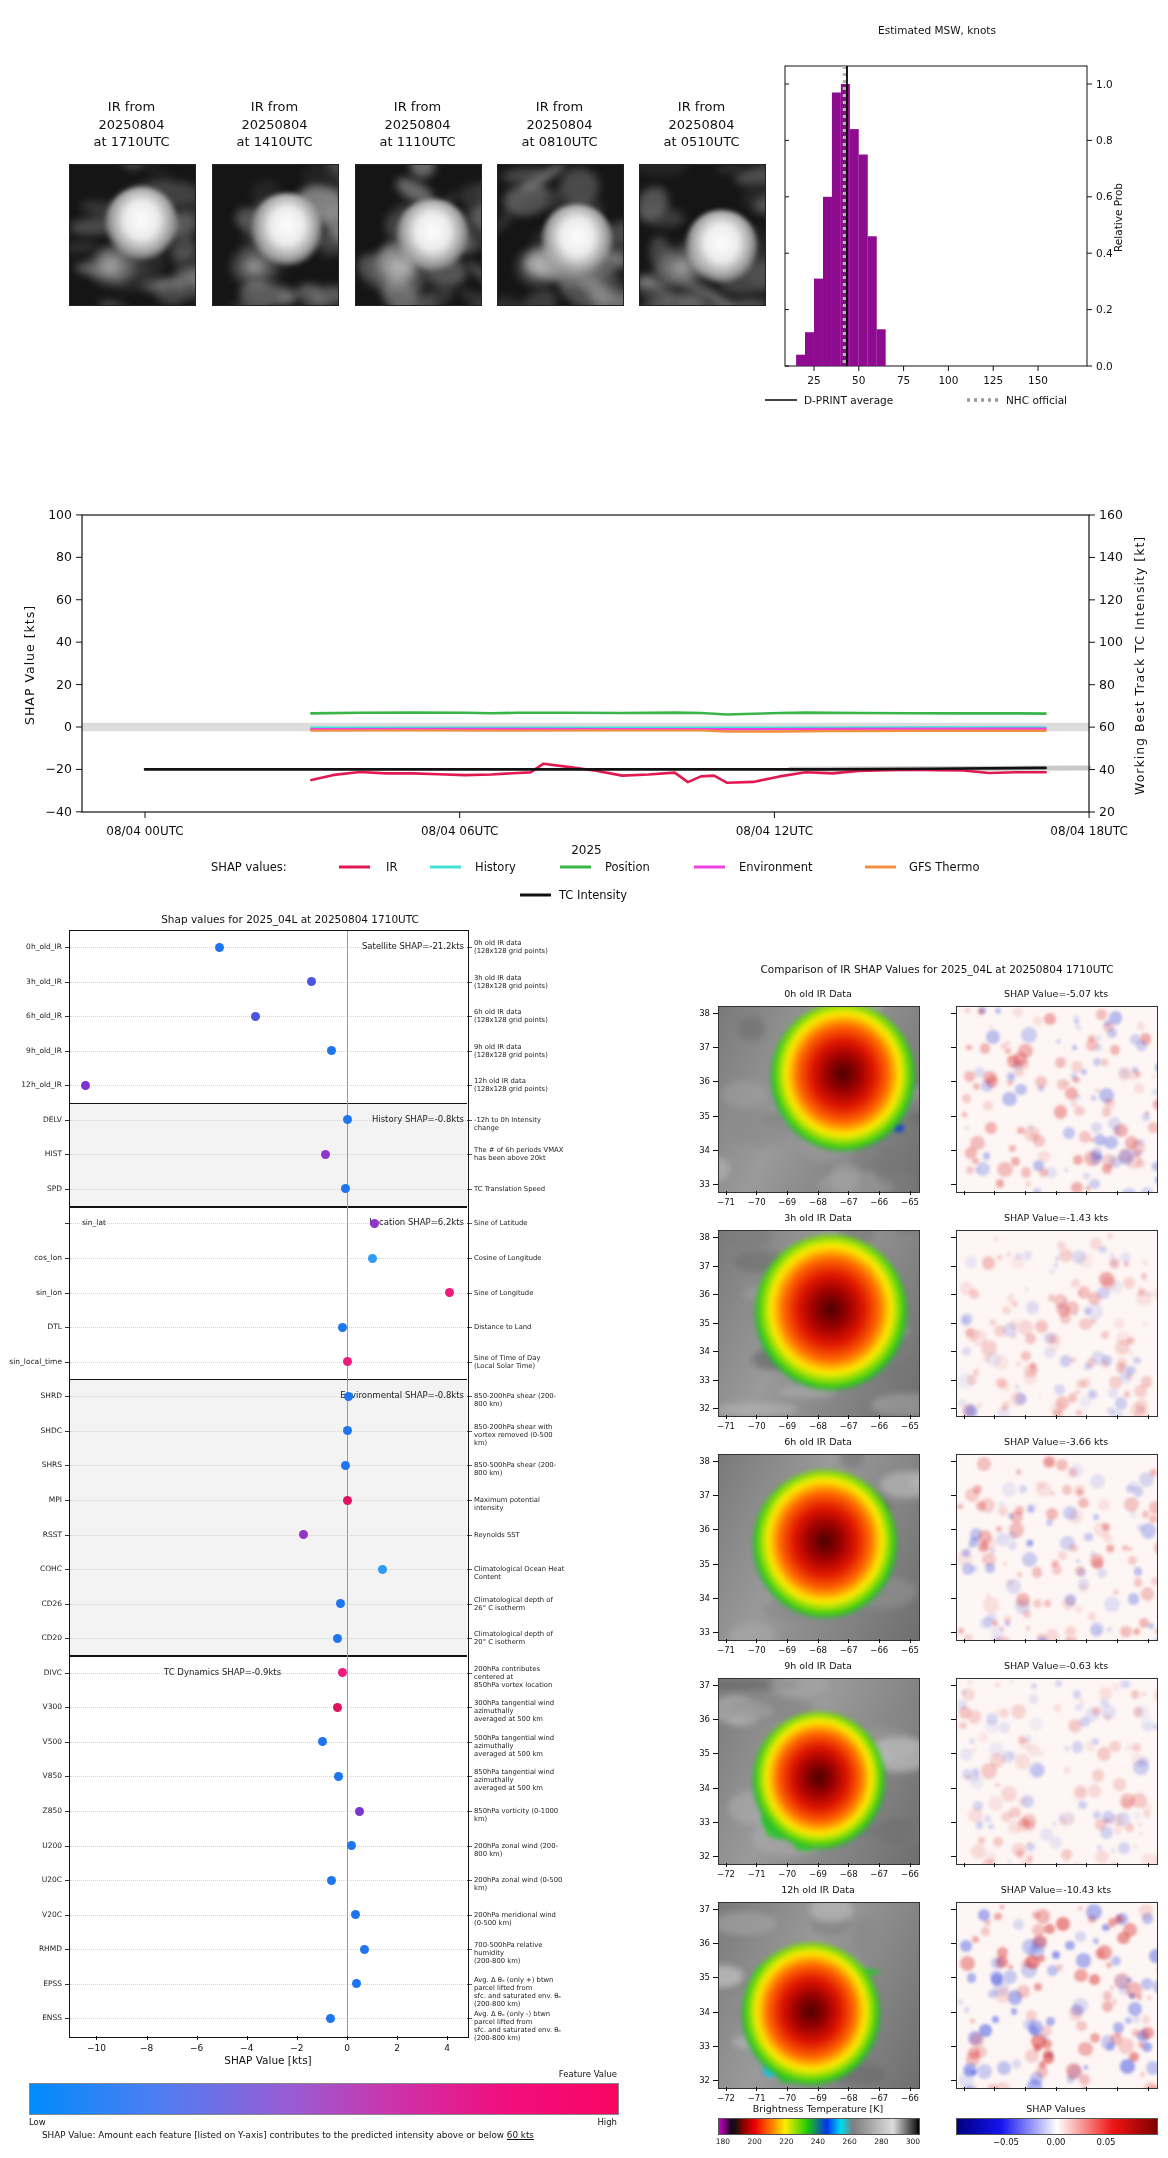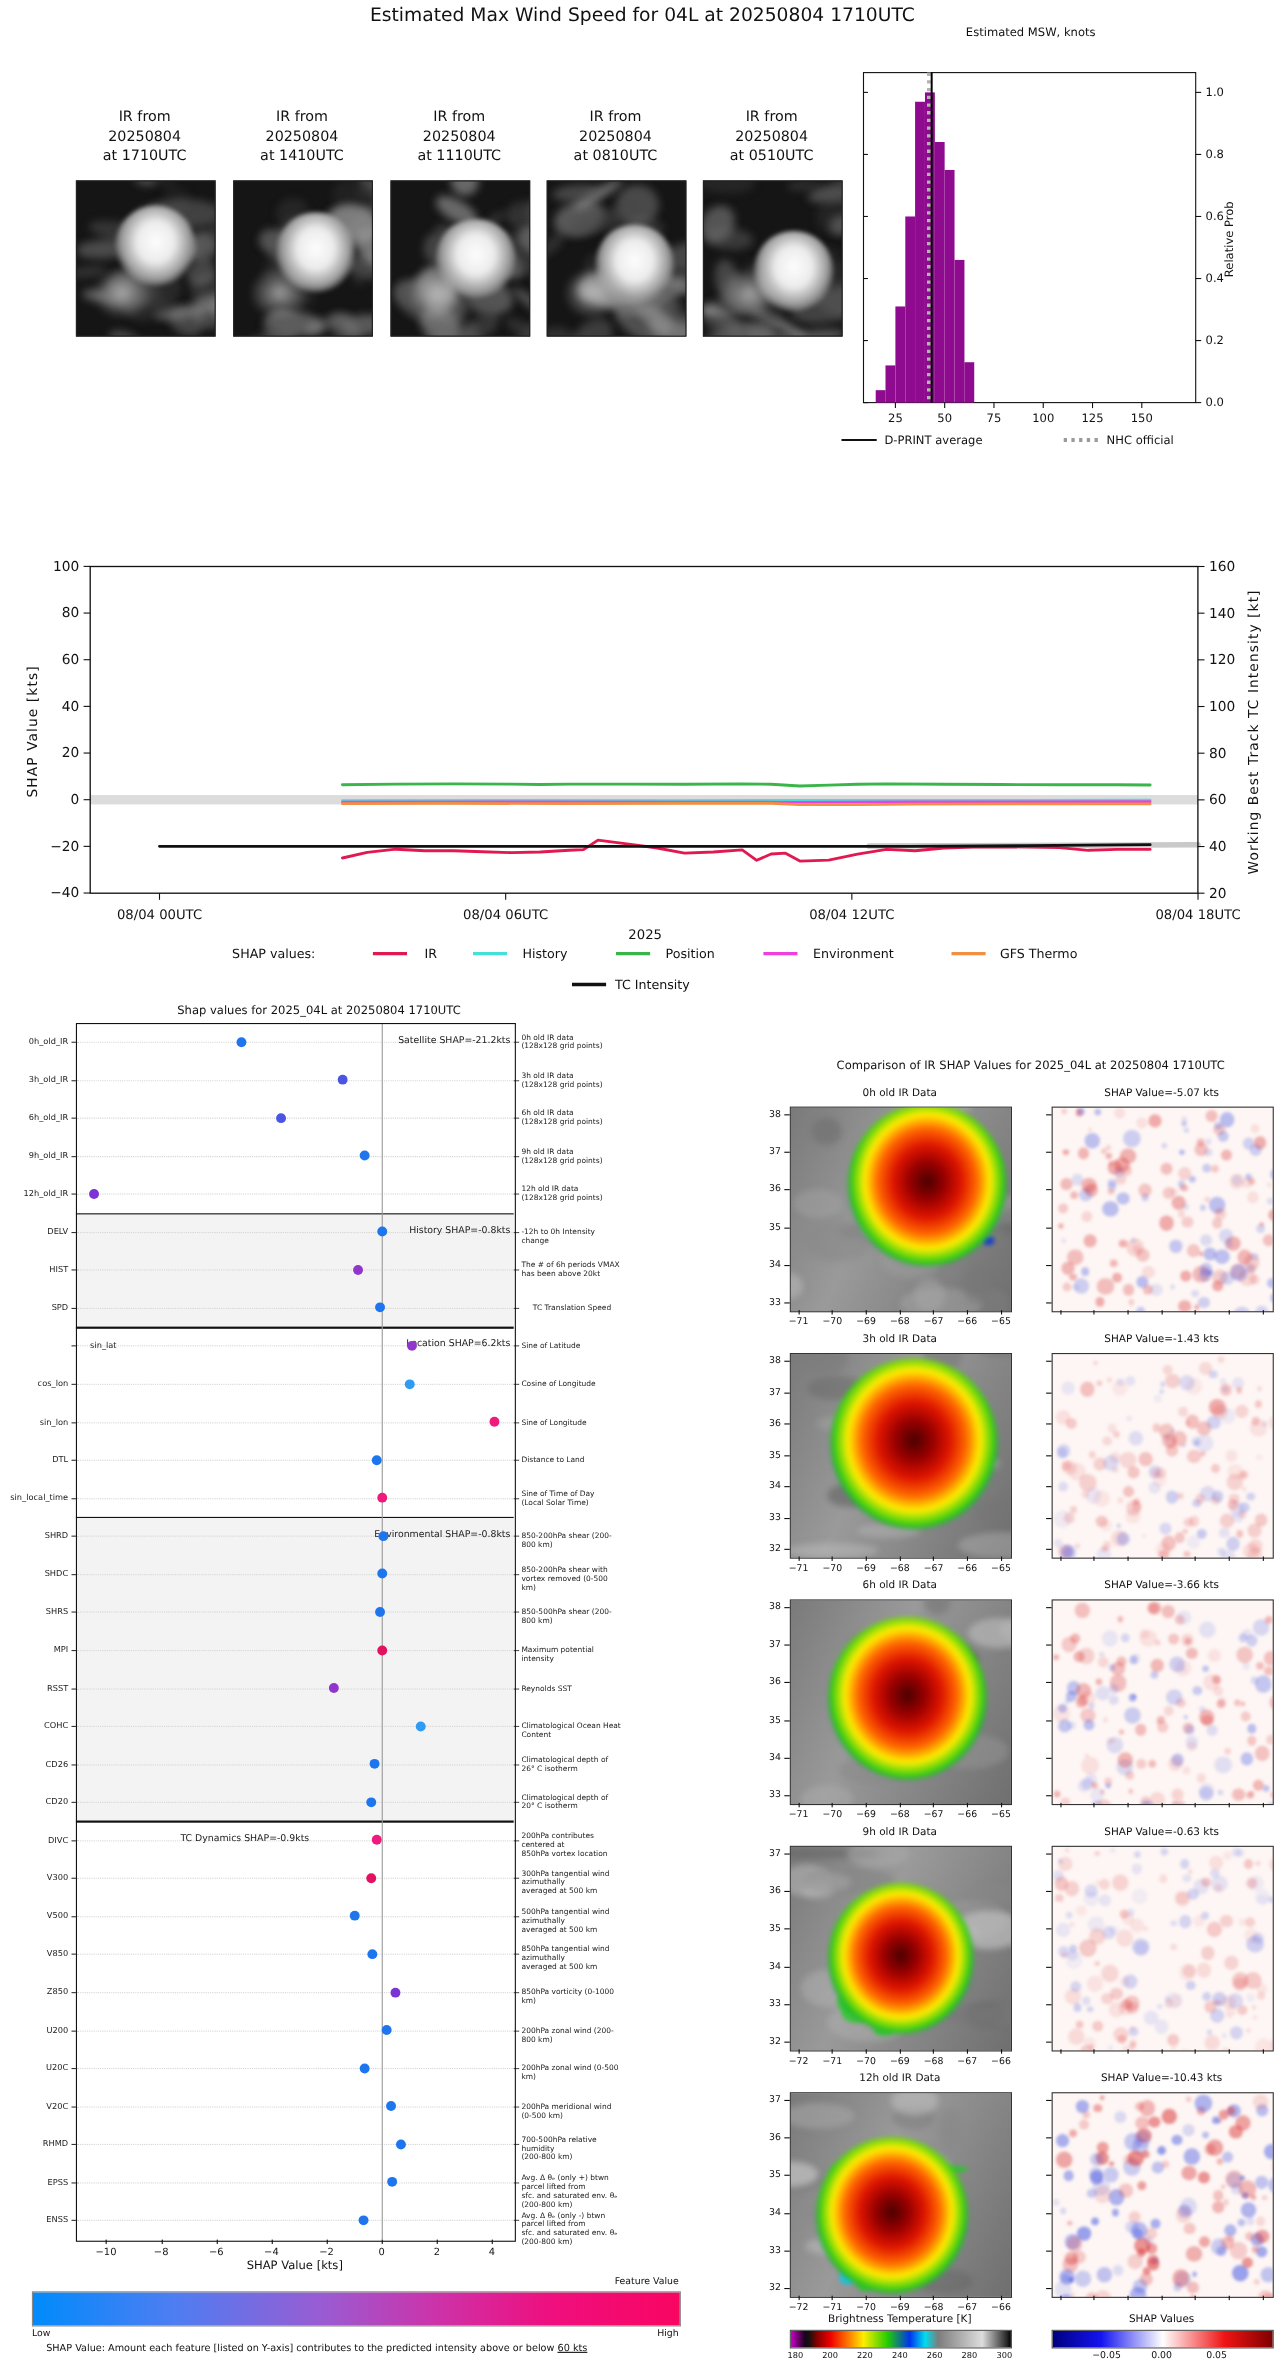--- a/index.html
+++ b/index.html
@@ -33,21 +33,20 @@
   .thumb{overflow:hidden;background:#151515;border:1px solid #222;}
   .thumb-label{text-align:center;font-size:13px;line-height:17.5px;}
   .irimg{overflow:hidden;border:1px solid #333;background:linear-gradient(115deg,#7a7a7a,#9a9a9a 40%,#6f6f6f);}
   .shapimg{overflow:hidden;border:1px solid #333;background:#fdf6f4;}
   svg{overflow:visible;}
 </style>
 </head>
 <body>
 
 <div id="canvas">
-  <div class="abs title-main">Estimated Max Wind Speed for 04L at 20250804 1710UTC</div>
 
   <div class="abs" id="hist-title">Estimated MSW, knots</div>
   <div class="abs vlabel" id="hist-ylabel">Relative Prob</div>
   <svg class="abs" id="hist-svg" style="left:700px;top:20px" width="468" height="400">
       <rect x="85" y="46" width="302" height="300" fill="none" stroke="#111" stroke-width="1"></rect>
       <rect x="96.1" y="334.7" width="8.96" height="11.3" fill="#8e0a8e"></rect>
       <rect x="105.0" y="312.2" width="8.96" height="33.8" fill="#8e0a8e"></rect>
       <rect x="114.0" y="258.6" width="8.96" height="87.4" fill="#8e0a8e"></rect>
       <rect x="123.0" y="176.8" width="8.96" height="169.2" fill="#8e0a8e"></rect>
       <rect x="131.9" y="72.5" width="8.96" height="273.5" fill="#8e0a8e"></rect>
@@ -410,21 +409,21 @@
     <div class="abs" style="left: 65px; top: 1154.36px; width: 4px; height: 1px; background: rgb(51, 51, 51);"></div>
     <div class="abs" style="left: 467px; top: 1154.36px; width: 5px; height: 1px; background: rgb(85, 85, 85);"></div>
     <div class="abs" style="left: 474px; top: 1146.36px; width: 92px; font-size: 6.8px; line-height: 8px; color: rgb(34, 34, 34);">
       <div>The # of 6h periods VMAX</div>
       <div>has been above 20kt</div>
     </div>
     <div class="abs" style="left: 70px; top: 1188.92px; width: 396px; height: 0px; border-top: 1px dotted rgb(212, 212, 212);"></div>
     <div class="abs" style="left: 0px; top: 1183.92px; width: 62px; text-align: right; font-size: 7.5px; color: rgb(34, 34, 34);">SPD</div>
     <div class="abs" style="left: 65px; top: 1188.92px; width: 4px; height: 1px; background: rgb(51, 51, 51);"></div>
     <div class="abs" style="left: 467px; top: 1188.92px; width: 5px; height: 1px; background: rgb(85, 85, 85);"></div>
-    <div class="abs" style="left: 474px; top: 1184.92px; width: 92px; font-size: 6.8px; line-height: 8px; color: rgb(34, 34, 34); text-align: center;">
+    <div class="abs" style="left: 474px; top: 1184.92px; width: 92px; font-size: 6.8px; line-height: 8px; color: rgb(34, 34, 34);">
       <div>TC Translation Speed</div>
     </div>
     <div class="abs" style="left: 70px; top: 1223.48px; width: 396px; height: 0px; border-top: 1px dotted rgb(212, 212, 212);"></div>
     <div class="abs" style="left: 0px; top: 1218.48px; width: 62px; text-align: right; font-size: 7.5px; color: rgb(34, 34, 34); padding-left: 44px;">sin_lat</div>
     <div class="abs" style="left: 65px; top: 1223.48px; width: 4px; height: 1px; background: rgb(51, 51, 51);"></div>
     <div class="abs" style="left: 467px; top: 1223.48px; width: 5px; height: 1px; background: rgb(85, 85, 85);"></div>
     <div class="abs" style="left: 474px; top: 1219.48px; width: 92px; font-size: 6.8px; line-height: 8px; color: rgb(34, 34, 34);">
       <div>Sine of Latitude</div>
     </div>
     <div class="abs" style="left: 164px; top: 1217.48px; width: 300px; text-align: right; font-size: 8.5px; color: rgb(34, 34, 34);">Location SHAP=6.2kts</div>

